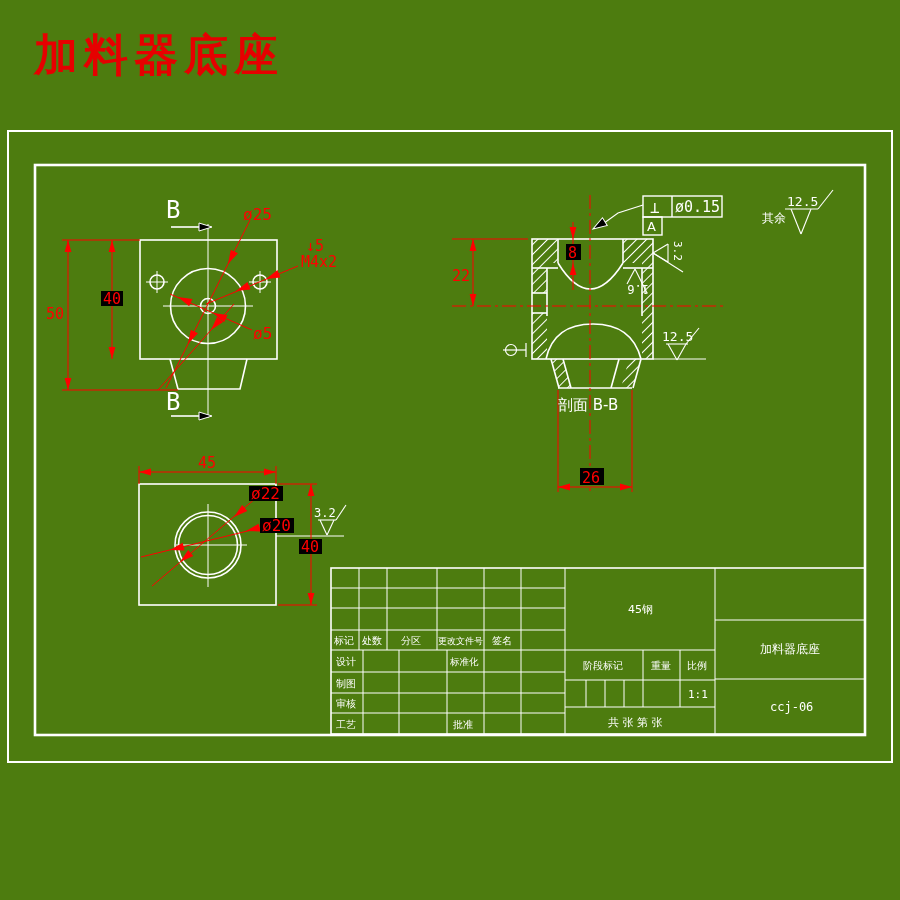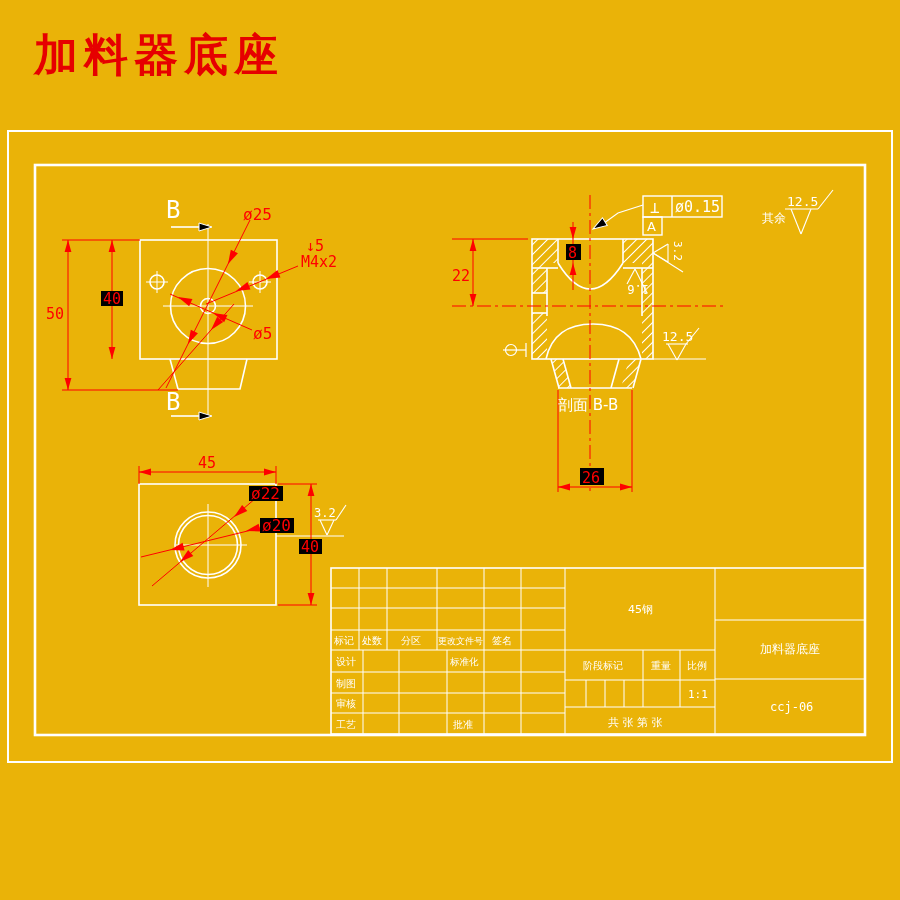--- a/index.html
+++ b/index.html
@@ -1,16 +1,16 @@
 <!DOCTYPE html>
 <html><head>
 <meta charset="utf-8">
 <style>
   html,body{margin:0;padding:0;background:#000;}
-  .stage{position:relative;width:900px;height:900px;background:#eab308;overflow:hidden;}
+  .stage{position:relative;width:900px;height:900px;background:#4d7c0f;overflow:hidden;}
   svg{position:absolute;left:0;top:0;}
   text{font-family:"DejaVu Sans Mono","DejaVu Sans",monospace;}
   .cjk{font-family:"DejaVu Sans","Liberation Sans",sans-serif;}
   .ttl{font-family:"DejaVu Serif","Liberation Serif",serif;font-weight:bold;letter-spacing:6px;}
 </style>
 </head>
 <body>
 
 <div class="stage">
 <svg width="900" height="900" viewBox="0 0 900 900">

